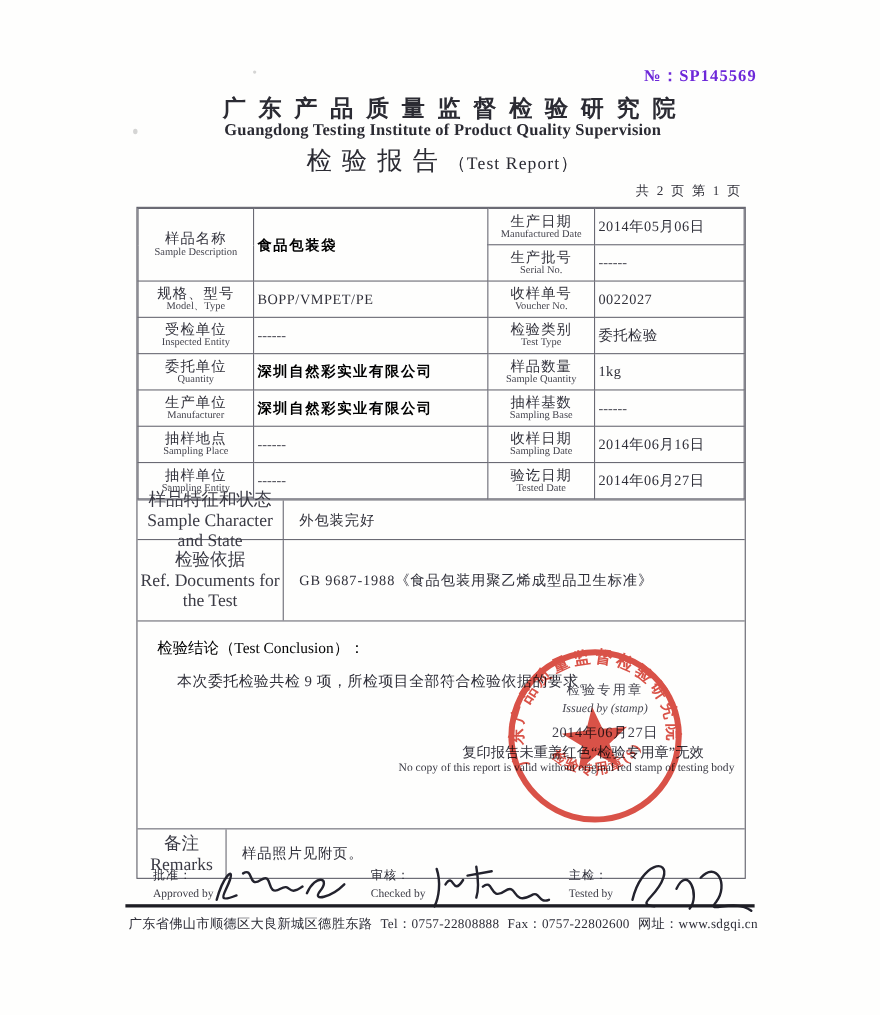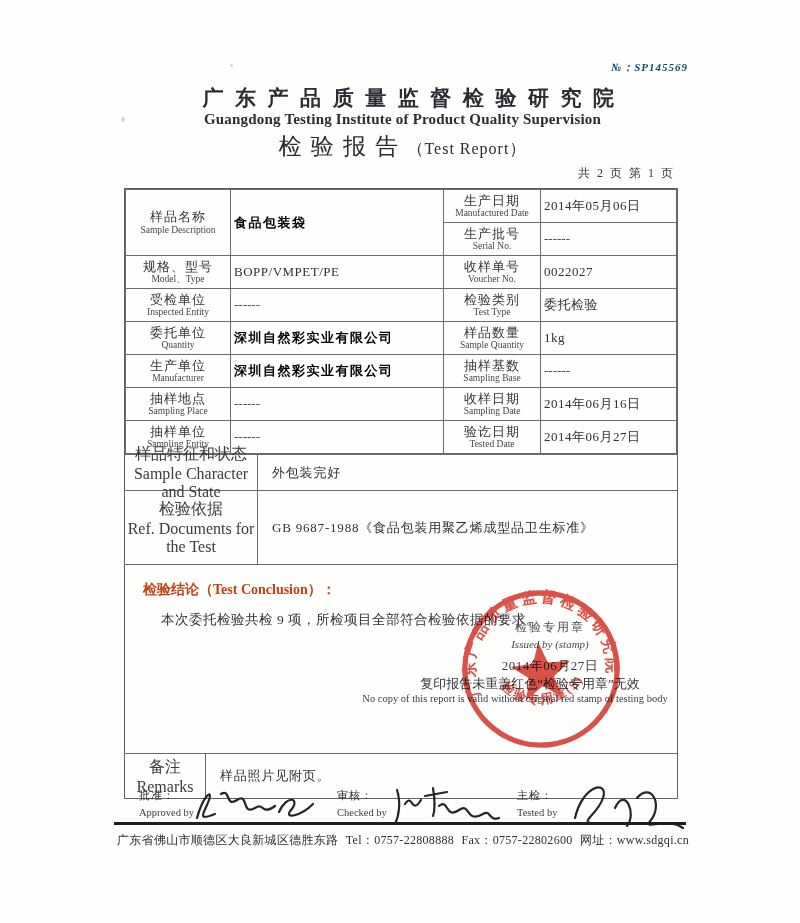--- a/index.html
+++ b/index.html
@@ -6,21 +6,21 @@
   .page{
     position:relative;width:800px;height:923px;margin:0 auto;
     background:#fefefd;
     font-family:"Liberation Serif","DejaVu Serif",serif;
     color:#3a3a44;overflow:hidden;
   }
   
   .speck{position:absolute;border-radius:50%;background:#b9b9b9;opacity:.6;}
 
   
-  .report-no{position:absolute;top:60px;right:112px;font-size:11px;font-weight:bold;color:#0c4a6e;letter-spacing:1px;font-style:italic;}
+  .report-no{position:absolute;top:60px;right:112px;font-size:15px;font-weight:bold;color:#6d28d9;letter-spacing:1px;}
   .hdr{position:absolute;left:115px;width:575px;text-align:center;color:#2b2b33;}
   .inst-cn{top:84px;font-size:21px;font-weight:bold;letter-spacing:.55em;padding-left:.55em;}
   .inst-en{top:111px;font-size:15px;font-weight:bold;letter-spacing:.2px;}
   .title-line{top:131px;font-size:23px;font-weight:normal;}
   .title-cn{letter-spacing:.4em;}
   .title-en{font-size:16px;letter-spacing:1px;}
   .page-info{position:absolute;top:165px;right:125px;font-size:12px;color:#33333c;letter-spacing:2px;}
 
   
   .tbl-wrap{position:absolute;left:124px;top:188px;width:552px;border:1px solid #5e5e68;}
@@ -35,21 +35,21 @@
 
   .row{display:flex;border-top:1px solid #6a6a74;}
   .row .rlab{width:132px;border-right:1px solid #6a6a74;display:flex;flex-direction:column;justify-content:center;text-align:center;}
   .row .rval{flex:1;display:flex;align-items:center;padding-left:14px;font-size:13px;color:#2f2f39;letter-spacing:.8px;}
   .row-char{height:35px;}
   .row-ref{height:73px;}
   .row-remarks{height:44px;}
   .row-remarks .rlab{width:80px;}
 
   .concl{position:relative;height:188px;border-top:1px solid #6a6a74;}
-  .concl-h{position:absolute;left:18px;top:16px;font-size:14px;font-weight:bold;color:#c2410c;}
+  .concl-h{position:absolute;left:18px;top:16px;font-size:14px;font-weight:normal;color:#000000;}
   .concl-b{position:absolute;left:36px;top:46px;font-size:13.5px;color:#30303a;letter-spacing:.5px;}
   .stamp-note-cn{position:absolute;left:340px;top:54px;width:170px;text-align:center;font-size:12px;color:#474751;letter-spacing:2px;}
   .stamp-note-en{position:absolute;left:340px;top:73px;width:170px;text-align:center;font-size:11px;color:#474751;font-style:italic;}
   .issue-date{position:absolute;left:330px;top:92px;width:190px;text-align:center;font-size:13px;color:#3a3a46;letter-spacing:.5px;}
   .copy-cn{position:absolute;left:240px;top:110px;width:330px;text-align:center;font-size:13px;color:#33333d;}
   .copy-en{position:absolute;left:190px;top:128px;width:400px;text-align:center;font-size:10.5px;color:#3c3c46;}
   .stamp{position:absolute;left:332px;top:20px;width:168px;height:168px;mix-blend-mode:multiply;opacity:.88;transform:rotate(-6deg);}
 
   
   .sig-row{position:absolute;left:125px;top:788px;width:552px;height:46px;}

